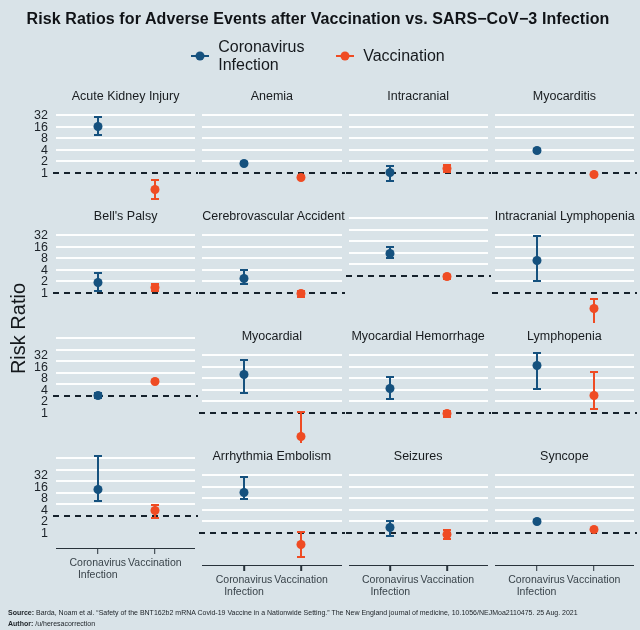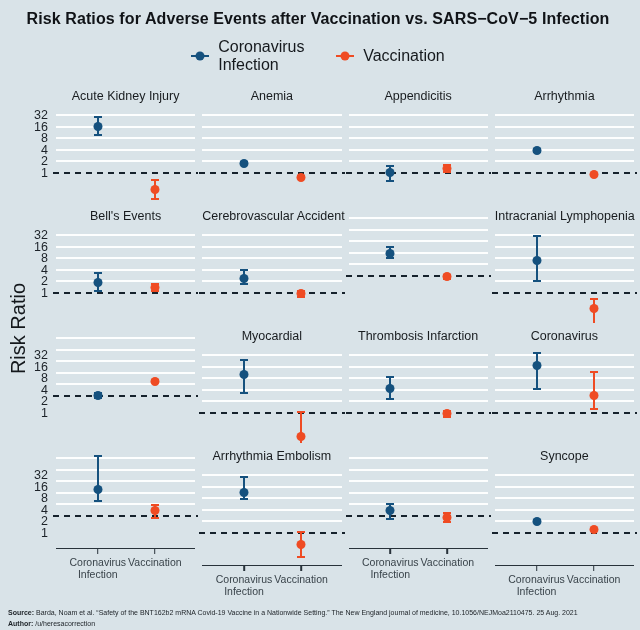--- a/index.html
+++ b/index.html
@@ -47,21 +47,21 @@
   .xlabels{position:relative;height:28px;margin-top:2px}
   .xlab{position:absolute;transform:translateX(-50%);font-size:10.5px;line-height:1.18;color:#39434a;text-align:center}
   .xlab.wrap{width:74px}
   .footer{margin-top:7px;padding-left:6px;font-size:7px;line-height:1.5;color:#1c2126}
   .footer b{font-weight:bold}
 </style>
 </head>
 <body>
 
 <div class="fig">
-  <div class="title">Risk Ratios for Adverse Events after Vaccination vs. SARS−CoV−5 Infection</div>
+  <div class="title">Risk Ratios for Adverse Events after Vaccination vs. SARS−CoV−3 Infection</div>
 
   <div class="legend">
     <div class="litem">
       <span class="lmark inf"></span>
       <span class="ltext wrap">Coronavirus Infection</span>
     </div>
     <div class="litem">
       <span class="lmark vac"></span>
       <span class="ltext">Vaccination</span>
     </div>
@@ -121,21 +121,21 @@
             </div>
             <div class="pt vaccination" style="left: 71%;">
               <div class="bar" style="top: 69.1393px; height: 3.82972px;"></div>
               <div class="cap" style="top: 69.1393px;"></div>
               <div class="cap" style="top: 70.969px;"></div>
               <div class="dot" style="top: 66.6581px;"></div>
             </div>
           </div>
         </div>
         <div class="cell">
-          <div class="ptitle">Appendicitis</div>
+          <div class="ptitle">Intracranial</div>
           <div class="plot">
             <div class="grid" style="top: 8px;"></div>
             <div class="grid" style="top: 19.6px;"></div>
             <div class="grid" style="top: 31.2px;"></div>
             <div class="grid" style="top: 42.8px;"></div>
             <div class="grid" style="top: 54.4px;"></div>
             <div class="refline" style="top: 66px;"></div>
             <div class="pt infection" style="left: 30%;">
               <div class="bar" style="top: 58.6194px; height: 16.9294px;"></div>
               <div class="cap" style="top: 58.6194px;"></div>
@@ -144,21 +144,21 @@
             </div>
             <div class="pt vaccination" style="left: 71%;">
               <div class="bar" style="top: 57.6347px; height: 9.36532px;"></div>
               <div class="cap" style="top: 57.6347px;"></div>
               <div class="cap" style="top: 65px;"></div>
               <div class="dot" style="top: 58.1093px;"></div>
             </div>
           </div>
         </div>
         <div class="cell">
-          <div class="ptitle">Arrhythmia</div>
+          <div class="ptitle">Myocarditis</div>
           <div class="plot">
             <div class="grid" style="top: 8px;"></div>
             <div class="grid" style="top: 19.6px;"></div>
             <div class="grid" style="top: 31.2px;"></div>
             <div class="grid" style="top: 42.8px;"></div>
             <div class="grid" style="top: 54.4px;"></div>
             <div class="refline" style="top: 66px;"></div>
             <div class="pt infection" style="left: 30%;">
               <div class="bar" style="top: 41.8289px; height: 5.19052px;"></div>
               <div class="cap" style="top: 41.8289px;"></div>
@@ -180,21 +180,21 @@
           <div class="gplot">
             <div class="tick" style="top: 3px;">32</div>
             <div class="tick" style="top: 14.6px;">16</div>
             <div class="tick" style="top: 26.2px;">8</div>
             <div class="tick" style="top: 37.8px;">4</div>
             <div class="tick" style="top: 49.4px;">2</div>
             <div class="tick" style="top: 61px;">1</div>
           </div>
         </div>
         <div class="cell">
-          <div class="ptitle">Bell's Events</div>
+          <div class="ptitle">Bell's Palsy</div>
           <div class="plot">
             <div class="grid" style="top: 8px;"></div>
             <div class="grid" style="top: 19.6px;"></div>
             <div class="grid" style="top: 31.2px;"></div>
             <div class="grid" style="top: 42.8px;"></div>
             <div class="grid" style="top: 54.4px;"></div>
             <div class="refline" style="top: 66px;"></div>
             <div class="pt infection" style="left: 30%;">
               <div class="bar" style="top: 45.5632px; height: 20.6202px;"></div>
               <div class="cap" style="top: 45.5632px;"></div>
@@ -327,21 +327,21 @@
               <div class="dot" style="top: 23.9656px;"></div>
             </div>
             <div class="pt vaccination" style="left: 71%;">
               <div class="bar" style="top: 65.405px; height: 31.595px;"></div>
               <div class="cap" style="top: 65.405px;"></div>
               <div class="dot" style="top: 85.7px;"></div>
             </div>
           </div>
         </div>
         <div class="cell">
-          <div class="ptitle">Thrombosis Infarction</div>
+          <div class="ptitle">Myocardial Hemorrhage</div>
           <div class="plot">
             <div class="grid" style="top: 8px;"></div>
             <div class="grid" style="top: 19.6px;"></div>
             <div class="grid" style="top: 31.2px;"></div>
             <div class="grid" style="top: 42.8px;"></div>
             <div class="grid" style="top: 54.4px;"></div>
             <div class="refline" style="top: 66px;"></div>
             <div class="pt infection" style="left: 30%;">
               <div class="bar" style="top: 30.2289px; height: 23.5761px;"></div>
               <div class="cap" style="top: 30.2289px;"></div>
@@ -350,21 +350,21 @@
             </div>
             <div class="pt vaccination" style="left: 71%;">
               <div class="bar" style="top: 63.9488px; height: 7.86563px;"></div>
               <div class="cap" style="top: 63.9488px;"></div>
               <div class="cap" style="top: 69.8144px;"></div>
               <div class="dot" style="top: 63.3584px;"></div>
             </div>
           </div>
         </div>
         <div class="cell">
-          <div class="ptitle">Coronavirus</div>
+          <div class="ptitle">Lymphopenia</div>
           <div class="plot">
             <div class="grid" style="top: 8px;"></div>
             <div class="grid" style="top: 19.6px;"></div>
             <div class="grid" style="top: 31.2px;"></div>
             <div class="grid" style="top: 42.8px;"></div>
             <div class="grid" style="top: 54.4px;"></div>
             <div class="refline" style="top: 66px;"></div>
             <div class="pt infection" style="left: 30%;">
               <div class="bar" style="top: 6.12404px; height: 37.676px;"></div>
               <div class="cap" style="top: 6.12404px;"></div>
@@ -447,20 +447,21 @@
           <div class="axis">
             <div class="xtick" style="left: 30%;"></div>
             <div class="xtick" style="left: 71%;"></div>
           </div>
           <div class="xlabels">
             <div class="xlab wrap" style="left: 30%;">Coronavirus Infection</div>
             <div class="xlab" style="left: 71%;">Vaccination</div>
           </div>
         </div>
         <div class="cell">
+          <div class="ptitle">Seizures</div>
           <div class="plot">
             <div class="grid" style="top: 8px;"></div>
             <div class="grid" style="top: 19.6px;"></div>
             <div class="grid" style="top: 31.2px;"></div>
             <div class="grid" style="top: 42.8px;"></div>
             <div class="grid" style="top: 54.4px;"></div>
             <div class="refline" style="top: 66px;"></div>
             <div class="pt infection" style="left: 30%;">
               <div class="bar" style="top: 53.805px; height: 16.9294px;"></div>
               <div class="cap" style="top: 53.805px;"></div>

